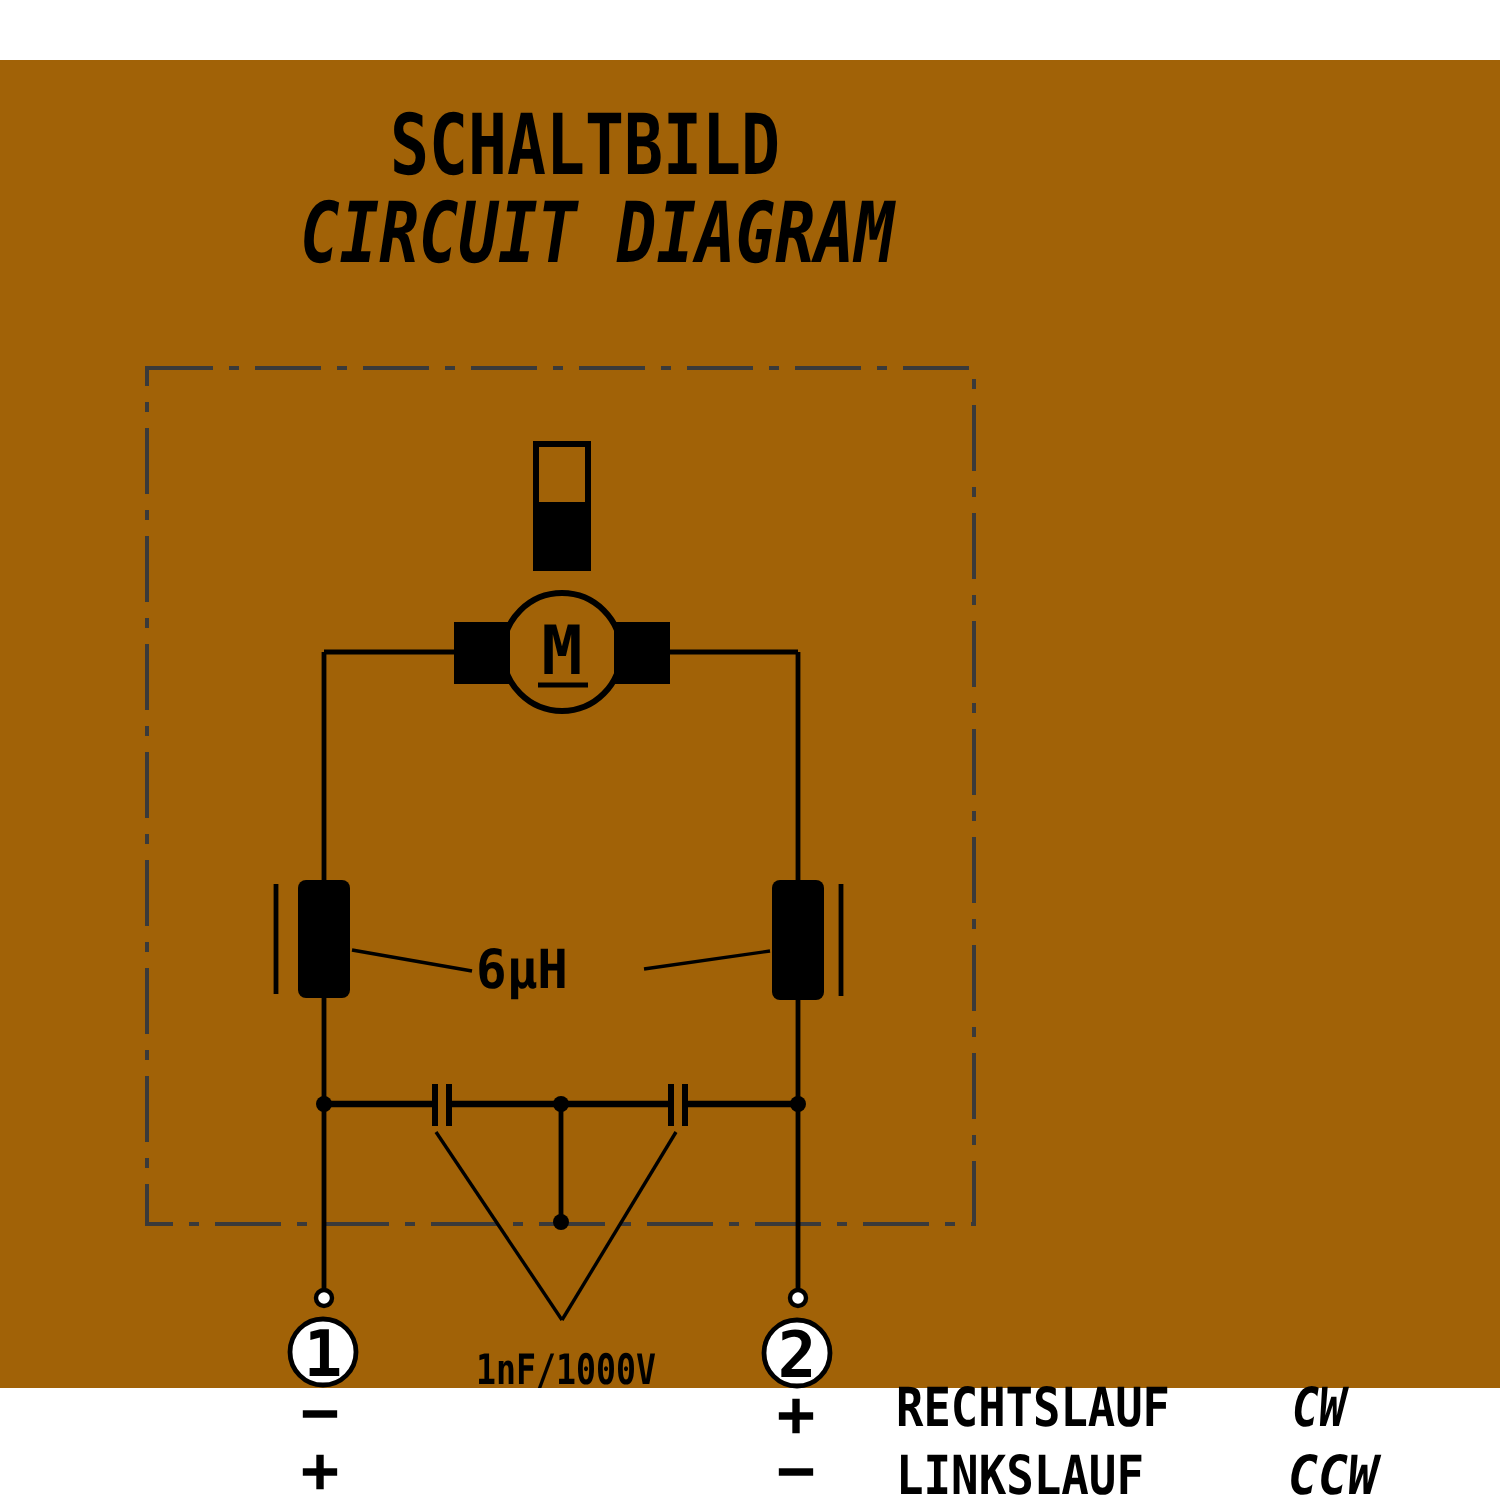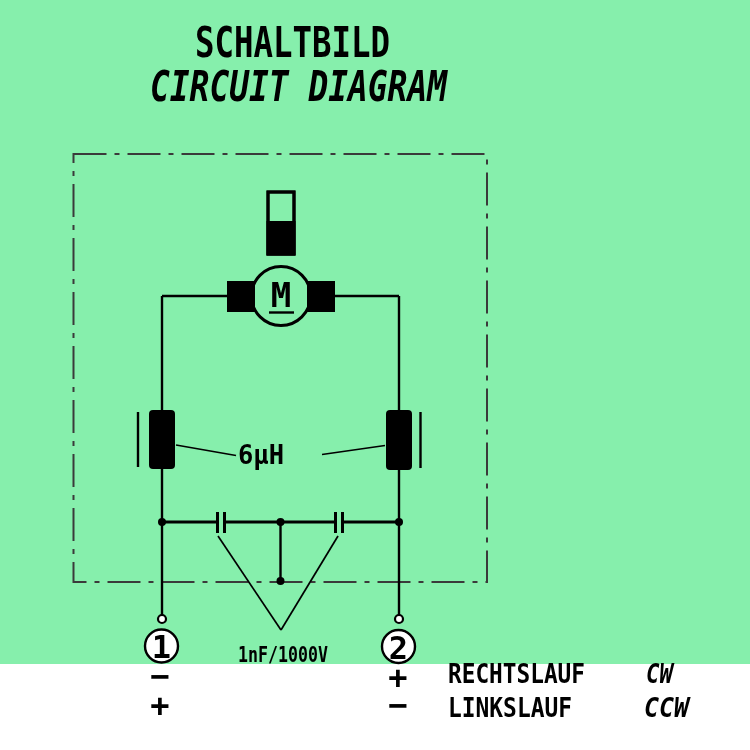--- a/index.html
+++ b/index.html
@@ -7,21 +7,22 @@
     padding: 0;
     background: #ffffff;
     width: 750px;
     height: 750px;
     overflow: hidden;
   }
   .stage {
     position: relative;
     width: 750px;
     height: 664px;
-    background: #86efac;
+    background: #a16207;
+    margin-top: 30px;
   }
   svg { display: block; }
   .t {
     font-family: "DejaVu Sans Mono", "Liberation Mono", monospace;
     font-weight: bold;
     fill: #000000;
   }
   .it { font-style: italic; }
   .wire   { stroke: #000000; stroke-width: 2.4; fill: none; }
   .bus    { stroke: #000000; stroke-width: 3.2; fill: none; }

